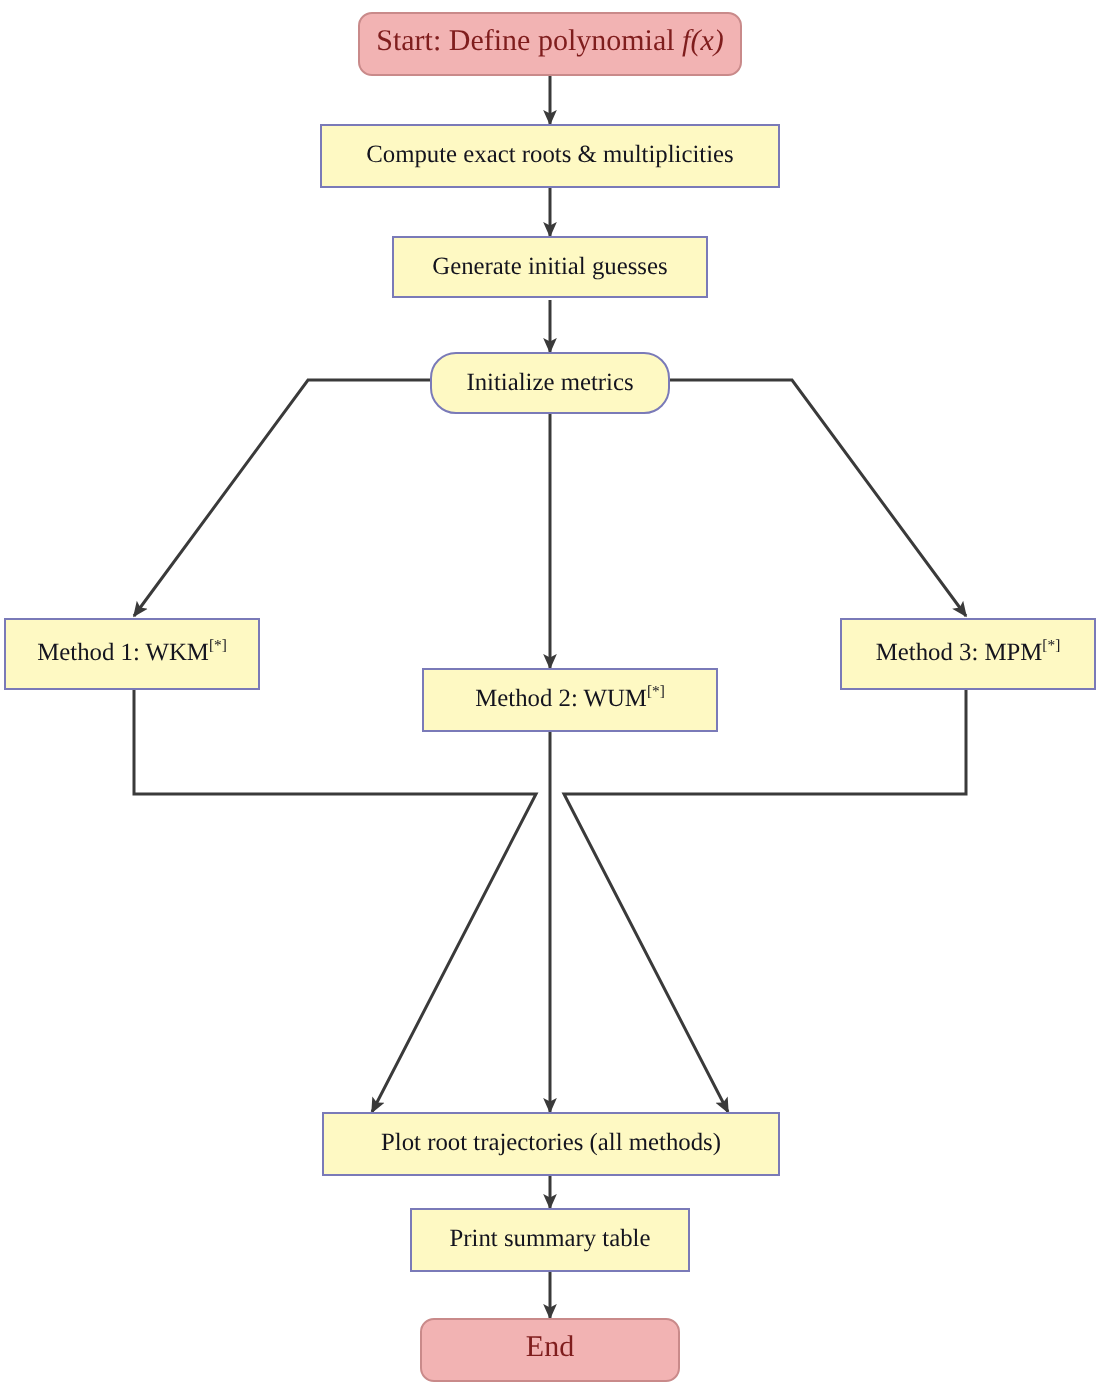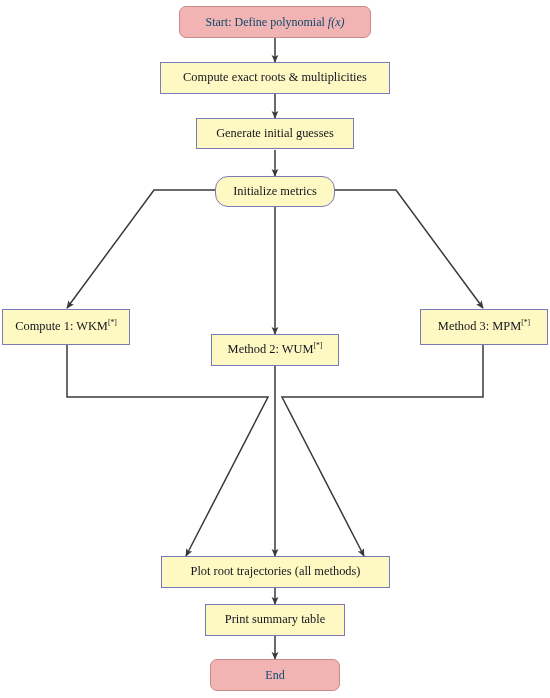--- a/index.html
+++ b/index.html
@@ -40,22 +40,22 @@
   .node-process {
     background: #fef9c3;
     border: 0.9px solid #7a7ab8;
     font-size: 12.4px;
     color: #14141e;
   }
   .node-terminal {
     background: #f2b3b3;
     border: 1.1px solid #c98a8a;
     border-radius: 7px;
-    font-size: 12px;
-    color: #0c4a6e;
+    font-size: 15px;
+    color: #7f1d1d;
   }
   .node-label {
     display: inline-block;
     padding: 0 2px;
   }
   .math-italic {
     font-style: italic;
   }
   sup.cite {
     font-size: 0.62em;
@@ -114,25 +114,25 @@
   <div class="node node-process" style="left:196px; top:118px; width:158px; height:31px;">
     <span class="node-label">Generate initial guesses</span>
   </div>
 
   <div class="node node-process" style="left:215px; top:176px; width:120px; height:31px;border-radius:13px;">
     <span class="node-label">Initialize metrics</span>
   </div>
 
   <div class="node node-process" style="left:2px; top:309px; width:128px; height:36px;">
     <span class="node-label">
-      <span>Compute 1:  WKM</span><sup class="cite">[*]</sup>
+      <span>Method 1:  WKM</span><sup class="cite">[*]</sup>
     </span>
   </div>
 
-  <div class="node node-process" style="left:211px; top:334px; width:128px; height:32px;">
+  <div class="node node-process" style="left:211px; top:334px; width:148px; height:32px;">
     <span class="node-label">
       <span>Method 2:  WUM</span><sup class="cite">[*]</sup>
     </span>
   </div>
 
   <div class="node node-process" style="left:420px; top:309px; width:128px; height:36px;">
     <span class="node-label">
       <span>Method 3:  MPM</span><sup class="cite">[*]</sup>
     </span>
   </div>

